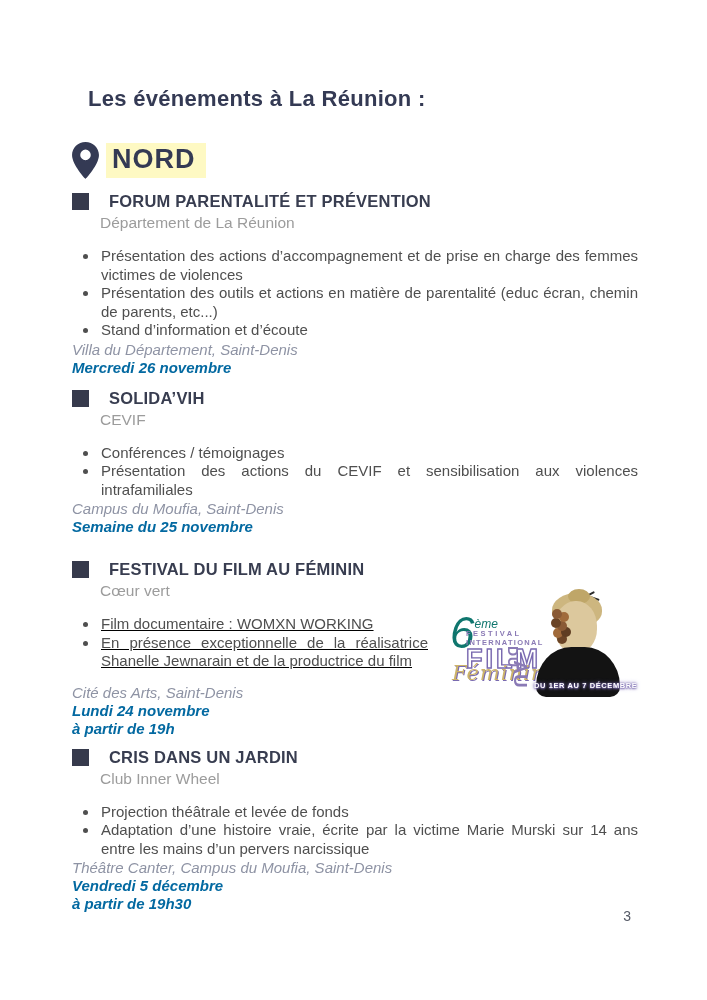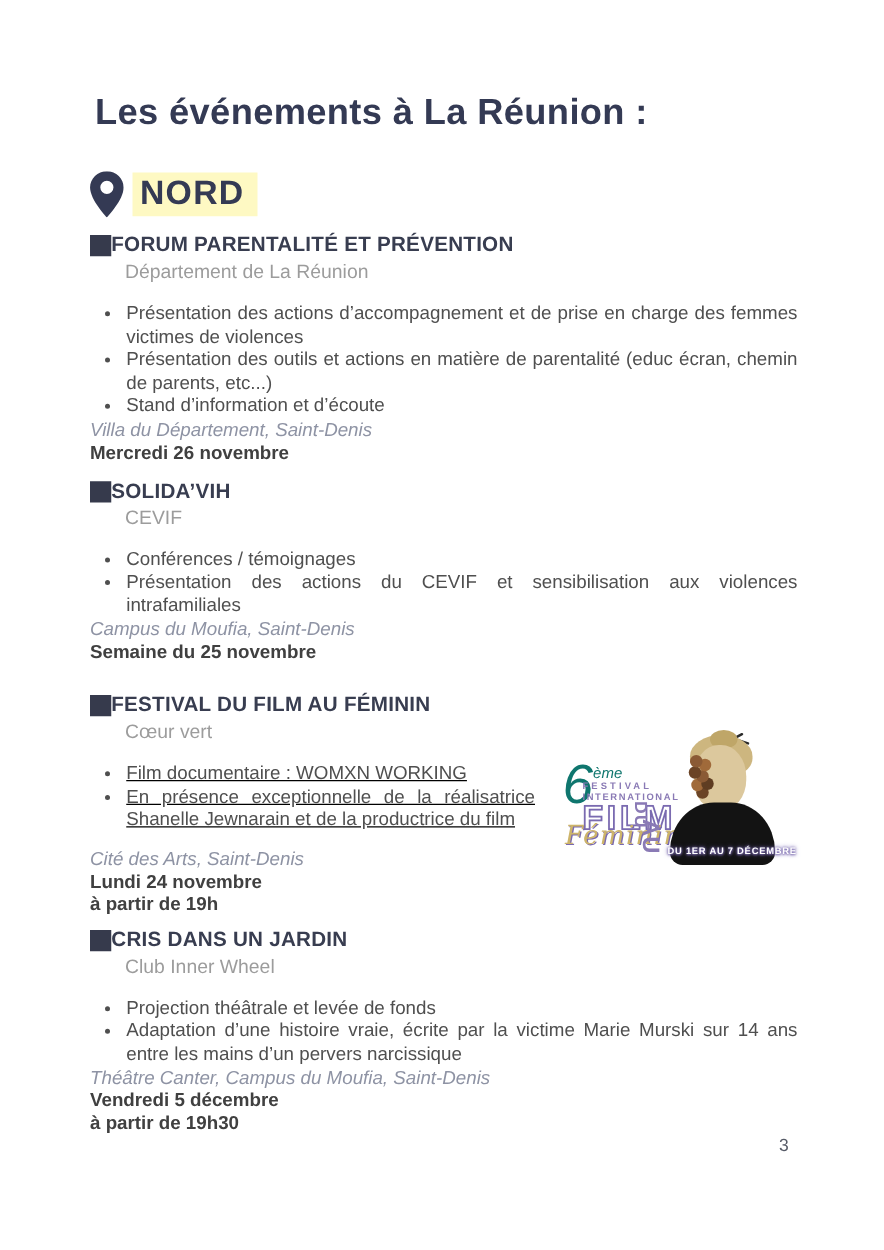--- a/index.html
+++ b/index.html
@@ -8,22 +8,22 @@
     background:#ffffff;
     font-family:"Liberation Sans", sans-serif;
     position:relative;
     overflow:hidden;
     -webkit-font-smoothing:antialiased;
   }
   .page{padding:70px 69px 0 72px;position:relative;}
 
   
   .page-title{
-    margin:4px;
-    font-size:29px;
+    margin:16px;
+    font-size:22px;
     font-weight:bold;
     letter-spacing:0.3px;
     color:#343a54;
   }
 
   
   .region-row{
     margin-top:28px;
     display:flex;
     align-items:center;
@@ -36,21 +36,21 @@
     font-weight:bold;
     letter-spacing:1px;
     color:#343a54;
     background:#fef9c3;
     padding:1px 10px 3px 6px;
   }
 
   
   .event{margin-top:12px;}
   .event + .event{}
-  .event-header{display:flex;align-items:center;gap:0;}
+  .event-header{display:flex;align-items:center;gap:20px;}
   .sq{width:17px;height:17px;background:#363a4c;flex:0 0 auto;}
   .event-title{
     margin:0;
     font-size:16.5px;
     font-weight:bold;
     letter-spacing:0.2px;
     color:#383d50;
   }
   .organizer{
     margin:3px 0 0 28px;
@@ -66,21 +66,21 @@
     color:#4f4f4f;
     text-align:justify;
   }
   ul.bullets li{padding-left:2px;}
   .meta{
     margin-top:1px;
     font-size:15px;
     line-height:18px;
   }
   .loc{font-style:italic;color:#8e93a4;}
-  .date,.time{font-weight:bold;color:#404040;}
+  .date,.time{font-style:italic;font-weight:bold;color:#0369a1;}
 
   
   .e3-body{position:relative;}
   .e3-left{width:356px;text-decoration:underline;}
   .e3-meta{margin-top:13px;}
 
   
   .poster{
     position:absolute;
     right:-22px;

